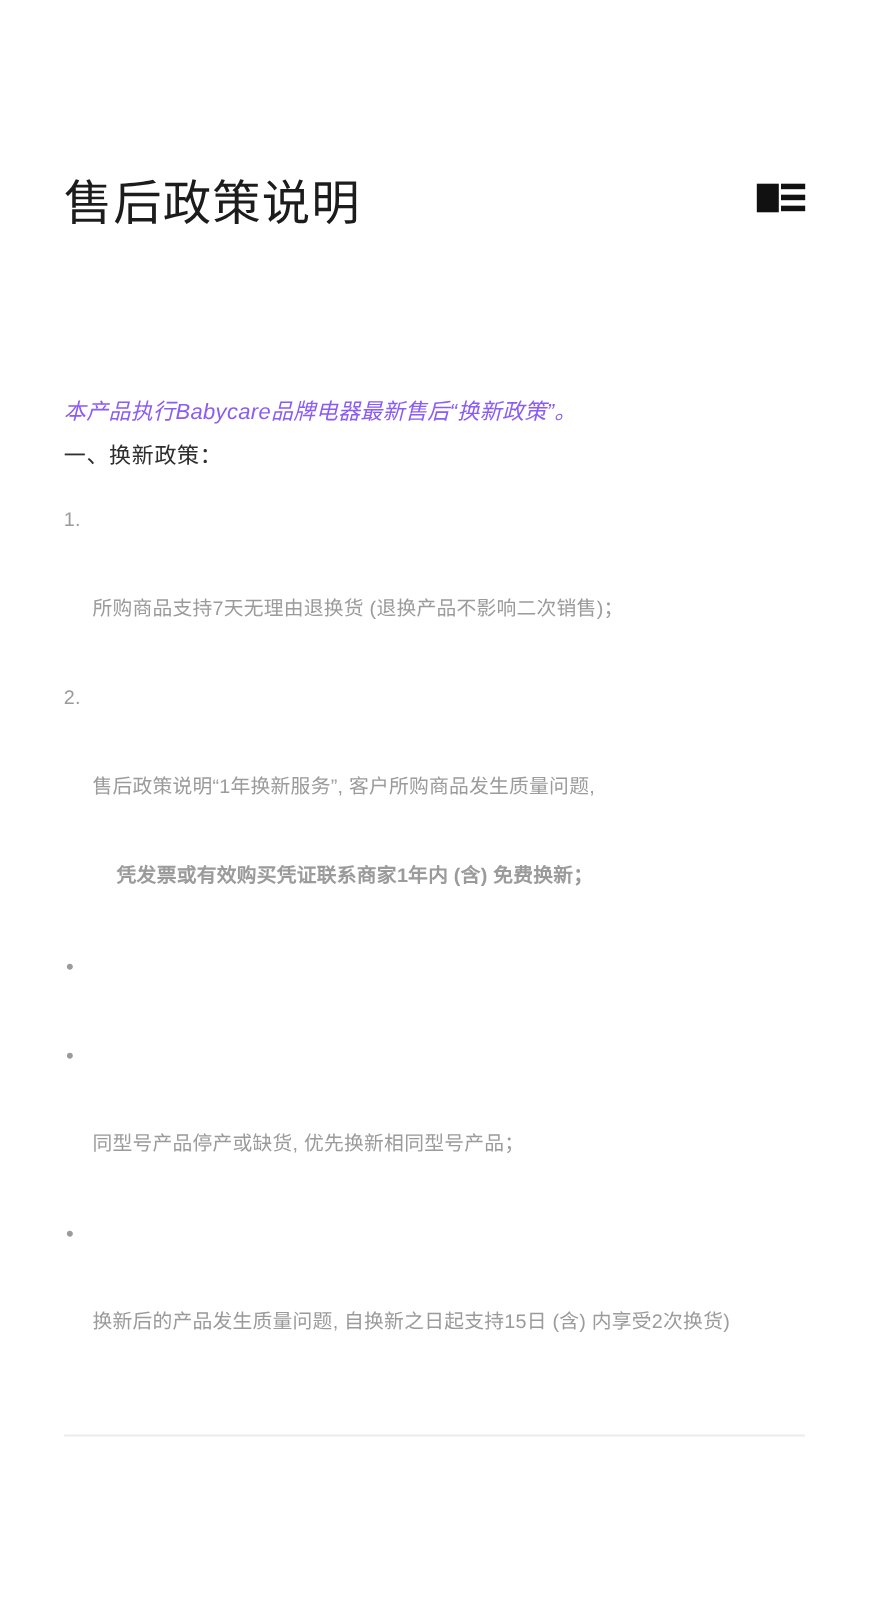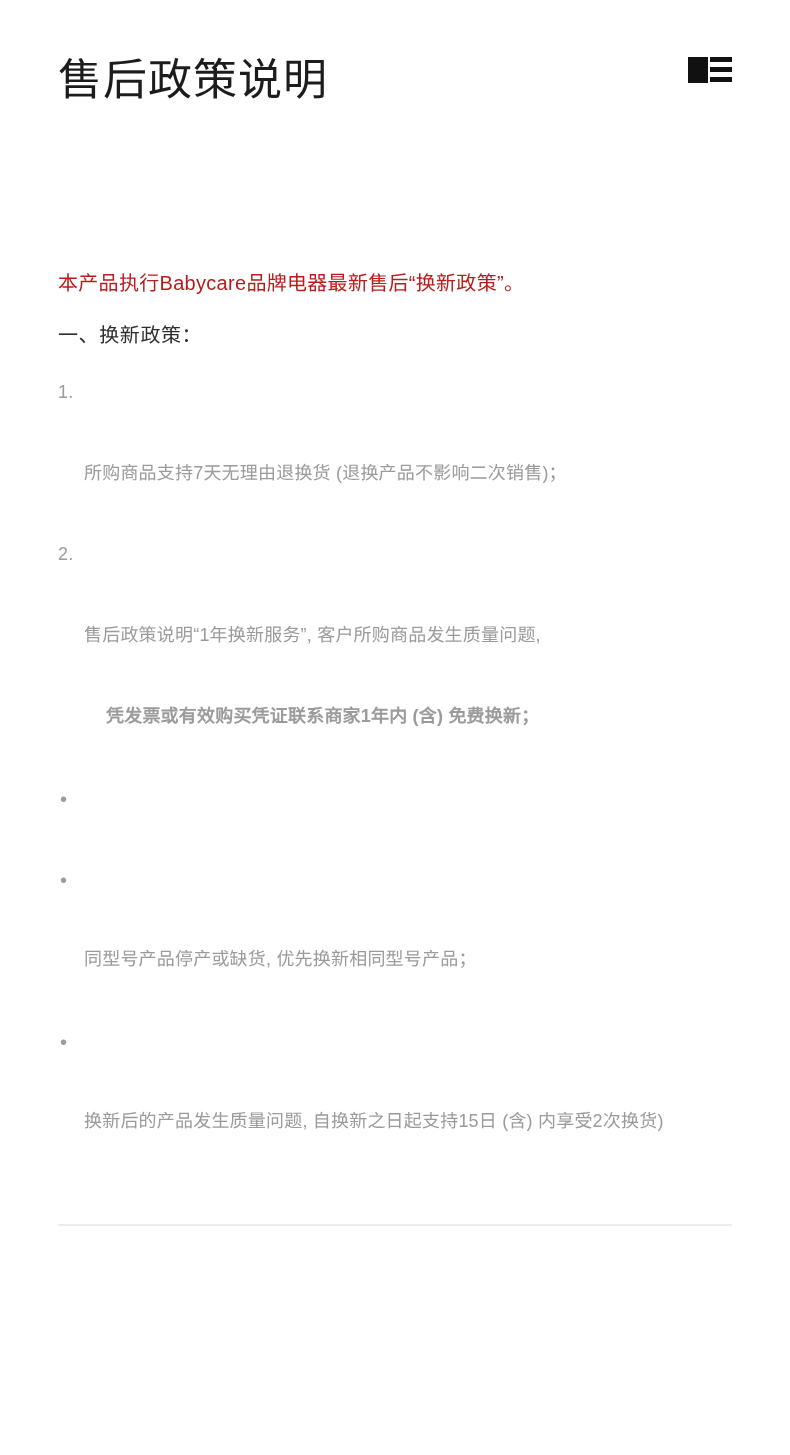--- a/index.html
+++ b/index.html
@@ -21,23 +21,23 @@
     height: 1455px;
     box-sizing: border-box;
     padding: 0 58px;
   }
 
   
   .header {
     position: relative;
     height: 140px;
     display: flex;
-    align-items: flex-start;
+    align-items: center;
     justify-content: space-between;
-    padding-top: 56px;
+    padding-top: 116px;
   }
   .page-title {
     font-size: 44px;
     line-height: 1.1;
     font-weight: 400;
     letter-spacing: 1px;
     color: #1c1c1c;
     margin: 0;
   }
   .menu-icon {
@@ -61,32 +61,33 @@
     width: 22px;
     height: 5px;
     background: #111111;
   }
   .menu-icon .ln.l1 { top: 1px; }
   .menu-icon .ln.l2 { top: 11px; }
   .menu-icon .ln.l3 { top: 21px; }
 
   
   .intro {
-    margin-top: 68px;
+    margin-top: 100px;
     font-size: 20px;
     line-height: 1.9;
-    color: #b91c1c;
+    color: #8b5cf6;
     letter-spacing: 0.3px;
+    font-style: italic;
   }
   .section-head {
     font-size: 20px;
     line-height: 1.9;
     color: #2e2e2e;
     letter-spacing: 0.6px;
-    margin-top: 14px;
+    margin-top: 2px;
   }
   .list {
     margin: 18px 0 0 0;
     padding: 0;
     list-style: none;
   }
   .list li {
     position: relative;
     font-size: 18px;
     line-height: 2.25;

